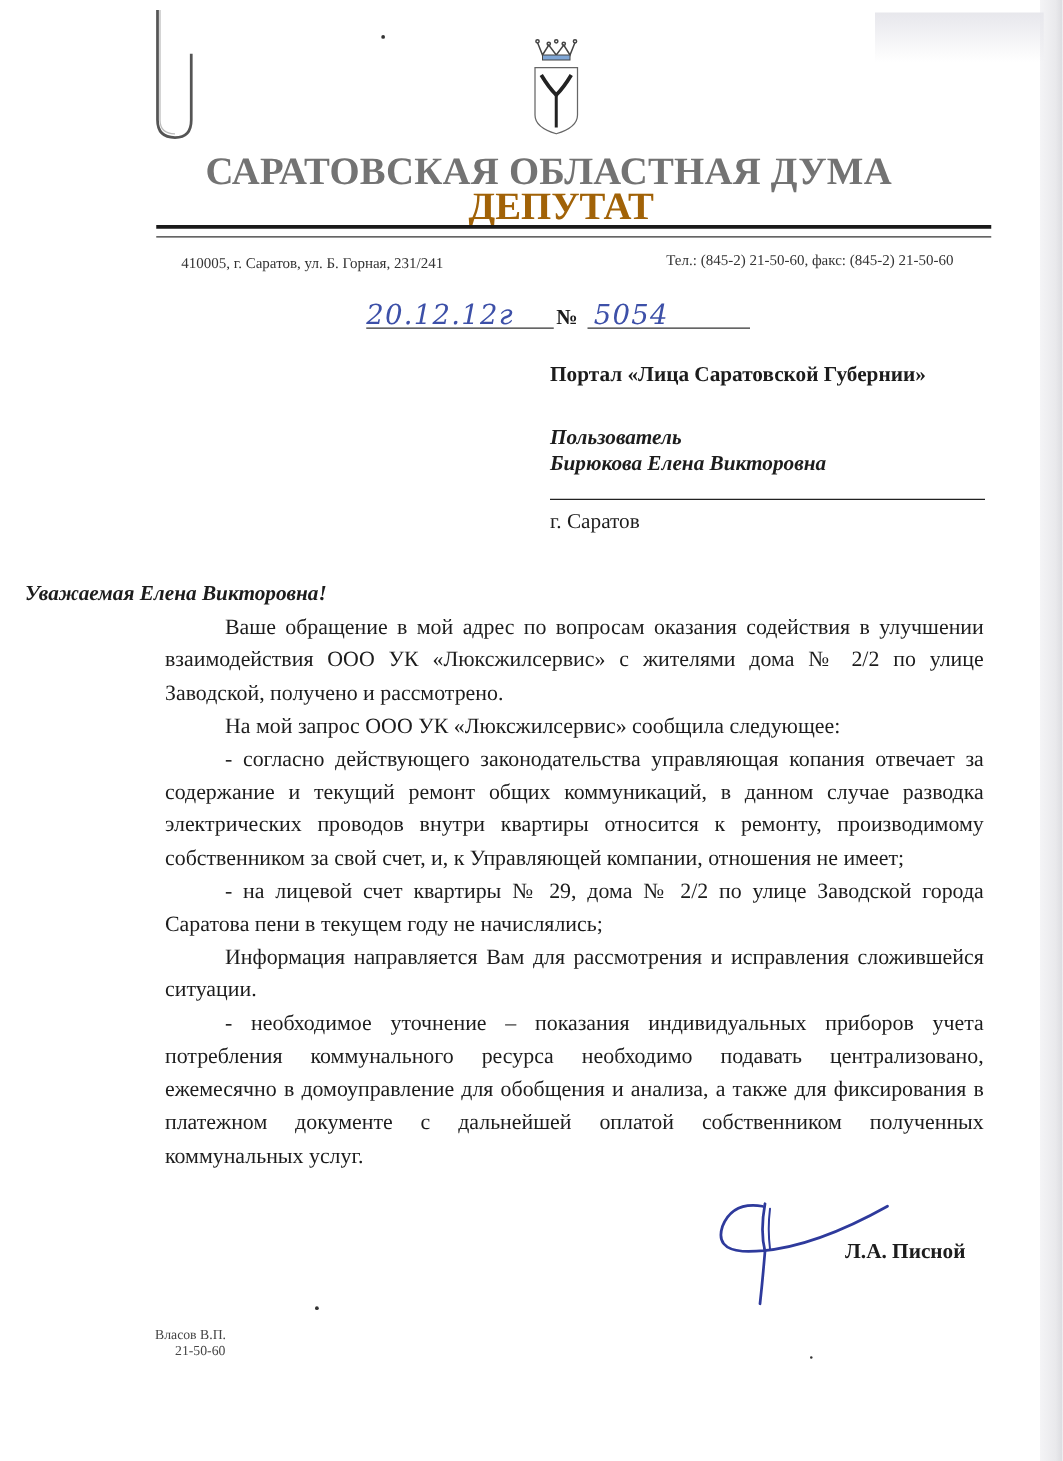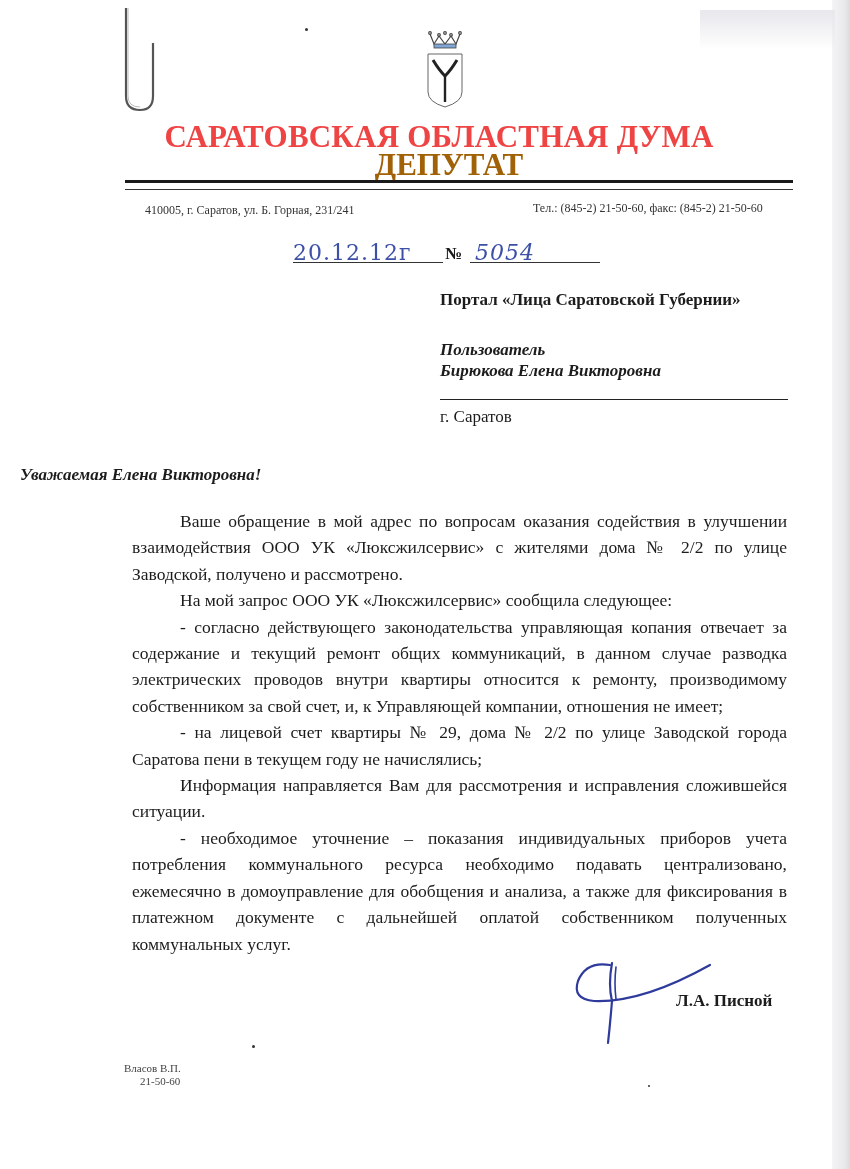--- a/index.html
+++ b/index.html
@@ -21,36 +21,36 @@
 
   
   .paperclip { left: 120px; top: 8px; width: 40px; height: 105px; }
 
   
   .emblem { left: 425px; top: 30px; width: 40px; height: 78px; }
 
   .title {
     left: 0; width: 850px; top: 122px; text-align: center;
     font-weight: bold; font-size: 31px; letter-spacing: 0.2px;
-    line-height: 30px; color: #ef4444; padding-left: 28px; box-sizing: border-box;
+    line-height: 30px; color: #737373; padding-left: 28px; box-sizing: border-box;
   }
   .subtitle {
     left: 0; width: 850px; top: 150px; text-align: center;
     font-weight: bold; font-size: 31px; line-height: 30px; color: #a16207;
     padding-left: 48px; box-sizing: border-box; text-decoration: none;
   }
   .rule-thick { left: 125px; top: 180px; width: 668px; height: 3px; background: #1a1a1a; }
   .rule-thin { left: 125px; top: 189px; width: 668px; height: 1px; background: #333; }
 
   .addr { left: 145px; top: 203px; font-size: 12px; color: #333; }
   .phone { left: 533px; top: 201px; font-size: 12px; color: #333; }
 
   .date-line {
     left: 293px; top: 240px; font-family: "DejaVu Serif", serif;
-    font-size: 22px; color: #3d50a8; letter-spacing: 1px;
+    font-style: italic; font-size: 22px; color: #3d50a8; letter-spacing: 1px;
   }
   .date-under { left: 293px; top: 262px; width: 150px; height: 1px; background: #333; }
   .num-label { left: 445px; top: 244px; font-size: 17px; font-weight: bold; color: #1c1c1c; }
   .num-val {
     left: 475px; top: 240px; font-style: italic; font-size: 22px; color: #3d50a8;
     font-family: "DejaVu Serif", serif; letter-spacing: 1px;
   }
   .num-under { left: 470px; top: 262px; width: 130px; height: 1px; background: #333; }
 
   .recipient { left: 440px; top: 290px; font-size: 17px; font-weight: bold; }
@@ -58,21 +58,21 @@
   .user-name { left: 440px; top: 361px; font-size: 17px; font-weight: bold; font-style: italic; }
   .recipient-rule { left: 440px; top: 399px; width: 348px; height: 1px; background: #222; }
   .city { left: 440px; top: 407px; font-size: 17px; }
 
   .salutation {
     left: 0; width: 850px; top: 465px; text-align: left;
     font-size: 17px; font-weight: bold; font-style: italic; padding-left: 20px; box-sizing: border-box;
   }
 
   .body {
-    left: 132px; top: 508px; width: 655px;
+    left: 132px; top: 488px; width: 655px;
     font-size: 17.5px; line-height: 26.4px; text-align: justify;
   }
   .body p { margin: 0; text-indent: 48px; text-align: justify; }
 
   .signature { left: 572px; top: 955px; width: 140px; height: 90px; }
   .signer { left: 676px; top: 991px; font-size: 17px; font-weight: bold; }
 
   .exec-name { left: 124px; top: 1062px; font-size: 11px; color: #444; }
   .exec-phone { left: 140px; top: 1075px; font-size: 11px; color: #444; }
 

